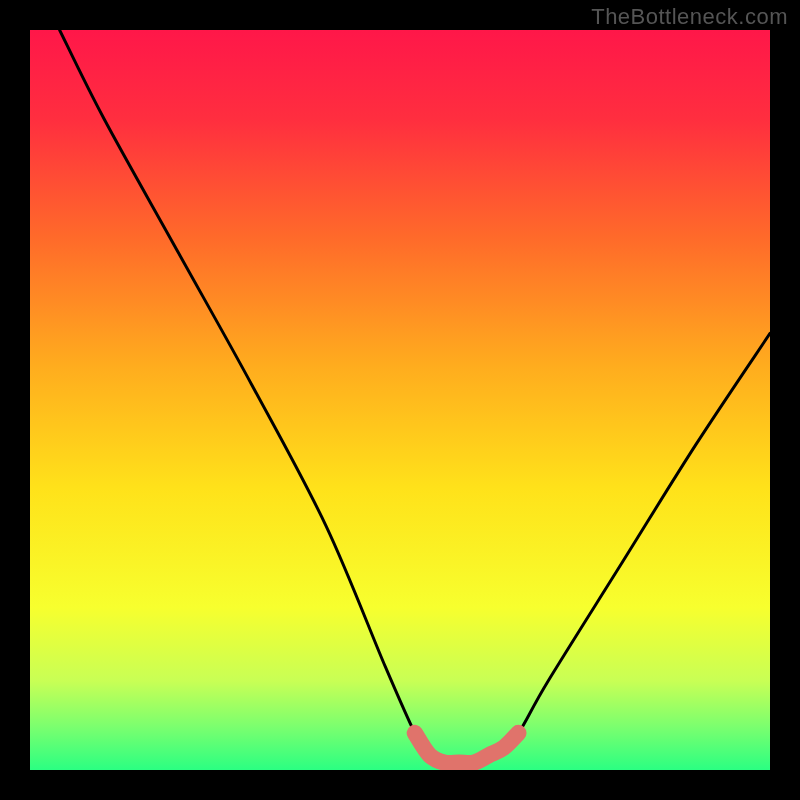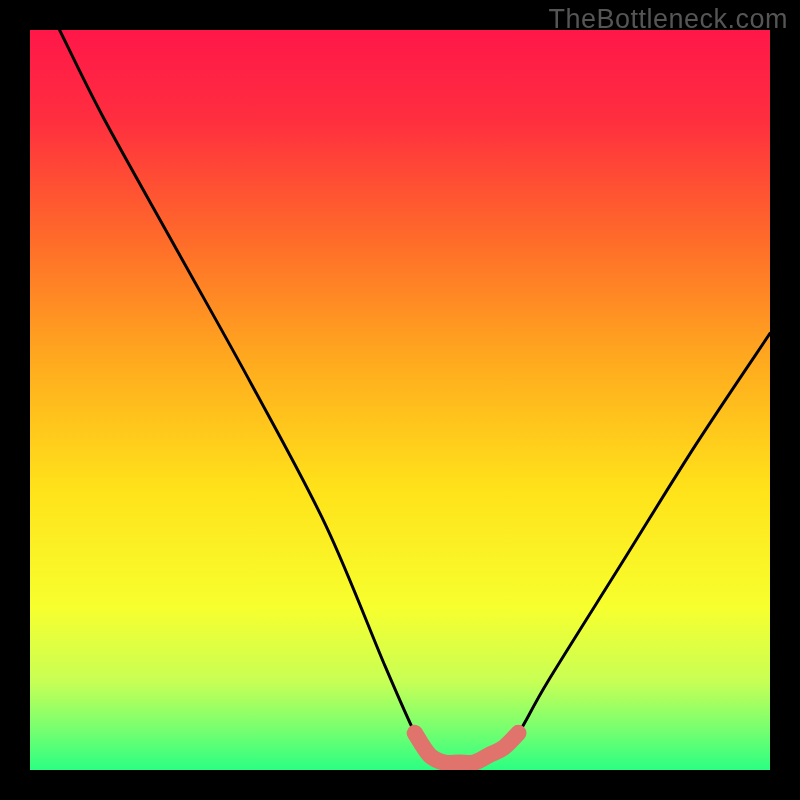--- a/index.html
+++ b/index.html
@@ -15,21 +15,21 @@
     position: relative;
     width: 800px;
     height: 800px;
     background: #000;
   }
   .watermark {
     position: absolute;
     top: 4px;
     right: 12px;
     color: #555;
-    font-size: 27px;
+    font-size: 22px;
     font-weight: 500;
     letter-spacing: 0.5px;
     z-index: 10;
   }
   .plot {
     position: absolute;
     left: 30px;
     top: 30px;
     width: 740px;
     height: 740px;

